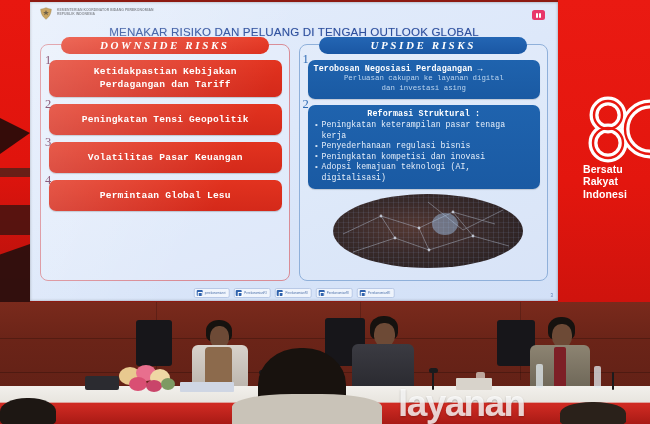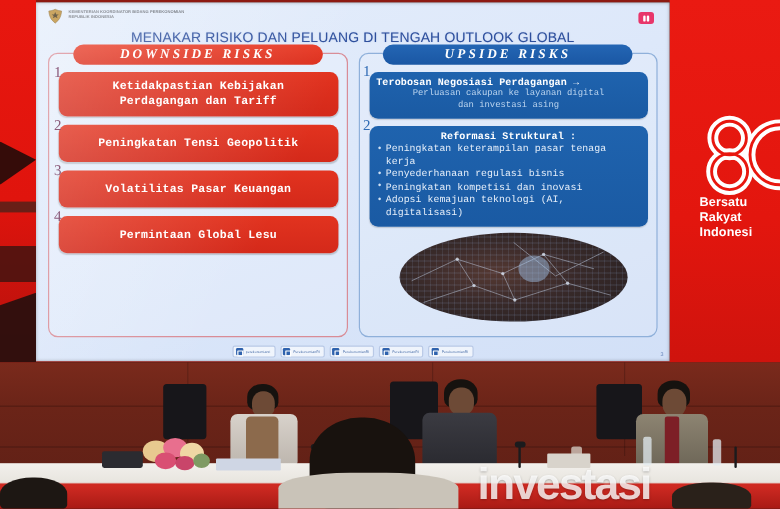--- a/index.html
+++ b/index.html
@@ -366,14 +366,14 @@
     <div class="body" style="left:85px;top:74px;width:34px;height:14px;background:#2b2b30;border-radius:2px;"></div>
     <div class="body" style="left:456px;top:76px;width:36px;height:12px;background:#d8d3cb;border-radius:1px;"></div>
     <div class="body" style="left:180px;top:80px;width:54px;height:10px;background:#cfd6e4;border-radius:1px;"></div>
 
     <div class="fg-head" style="left:258px;top:46px;width:88px;height:76px;"></div>
     <div class="fg-head" style="left:232px;top:92px;width:150px;height:32px;background:#c9c3b8;border-radius:40% 40% 0 0;"></div>
     <div class="fg-head" style="left:0px;top:96px;width:56px;height:28px;background:#1d1713;"></div>
     <div class="fg-head" style="left:560px;top:100px;width:66px;height:24px;background:#2a211a;"></div>
   </div>
 
-  <div class="watermark">investasi</div>
+  <div class="watermark">layanan</div>
 </div>
 
 </body></html>

